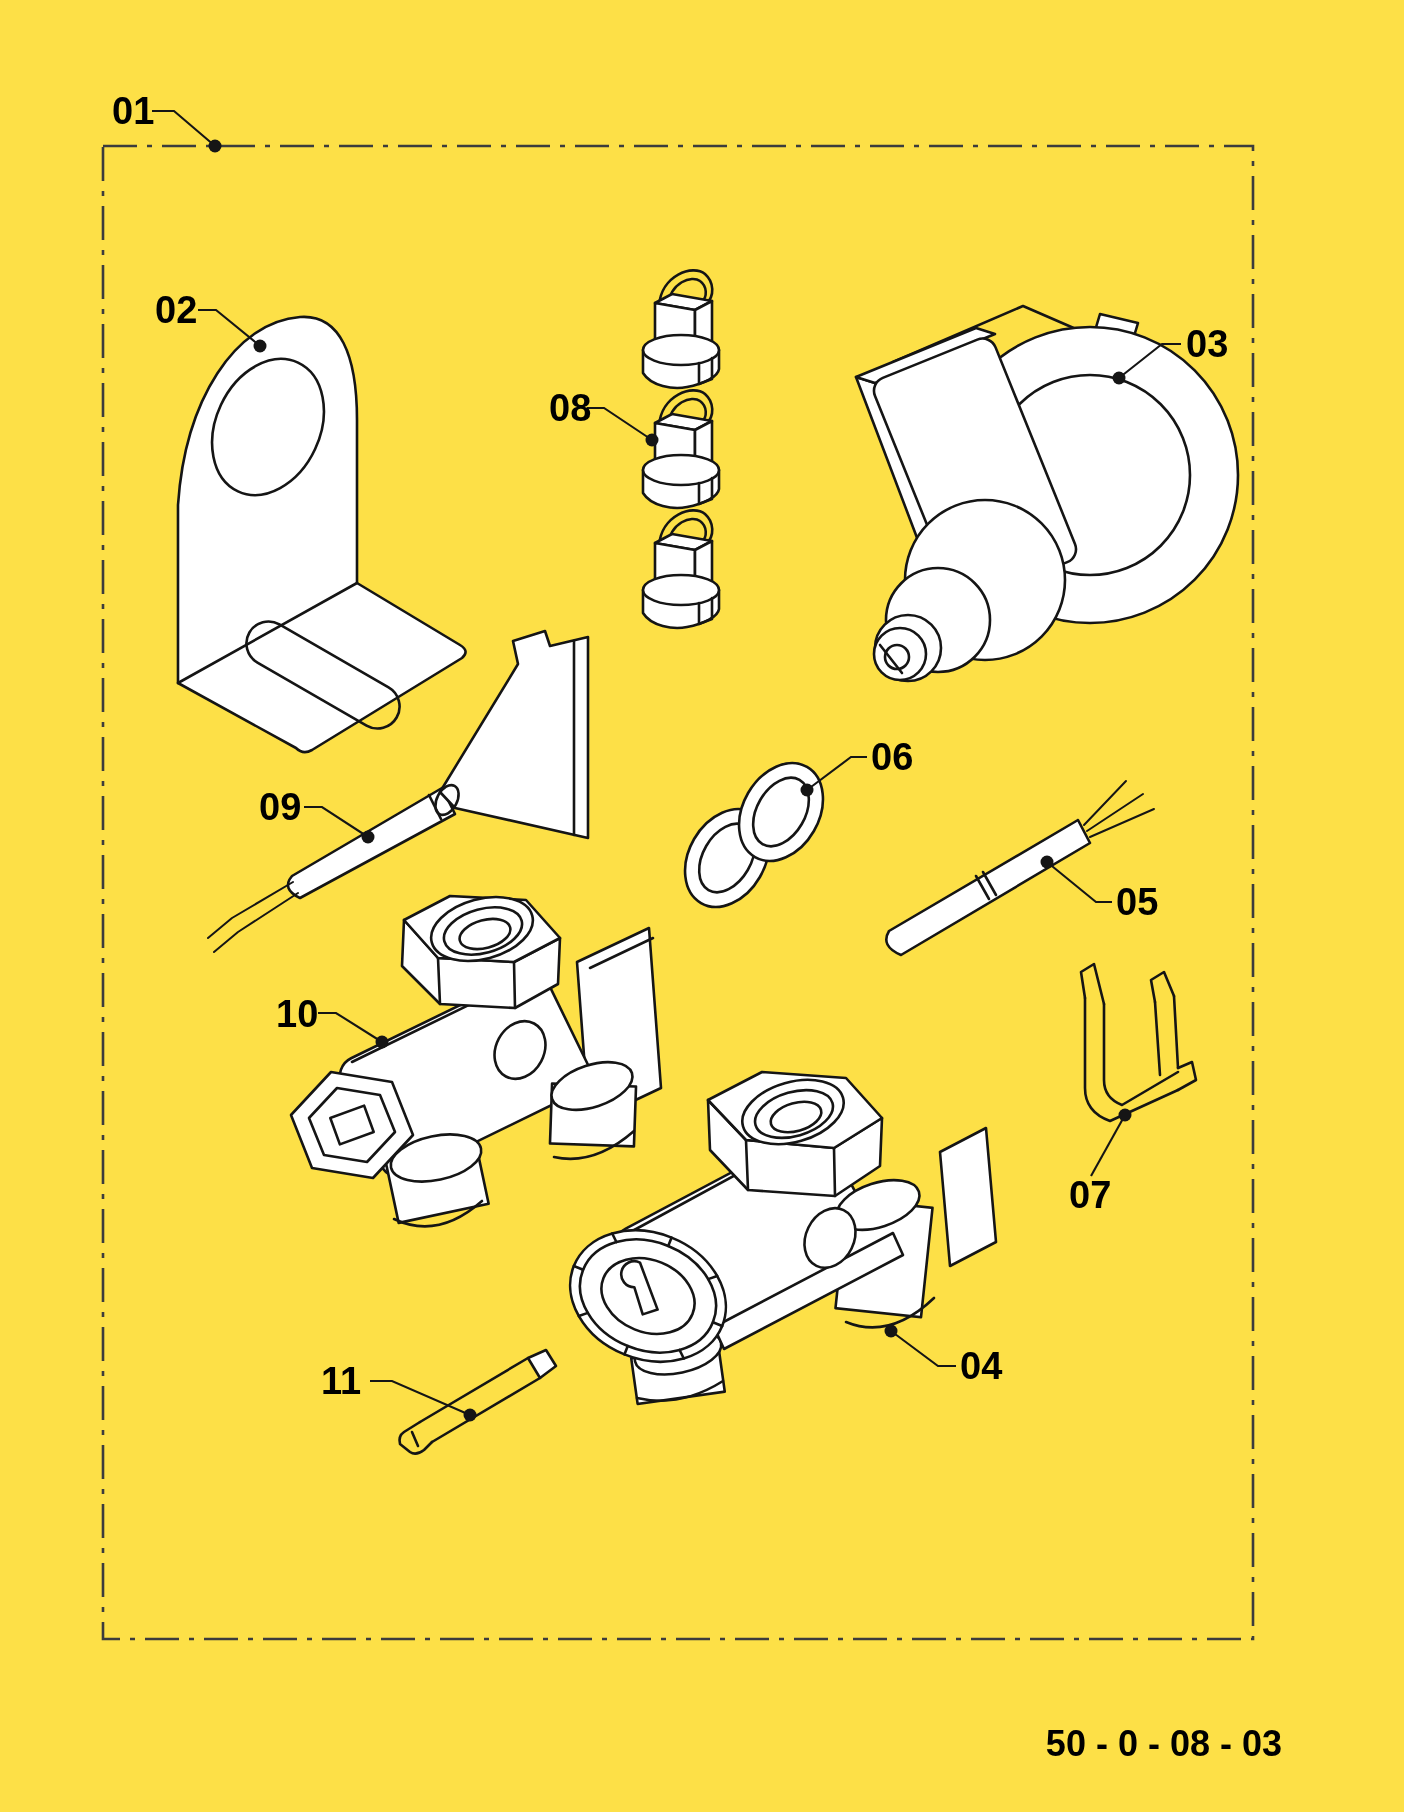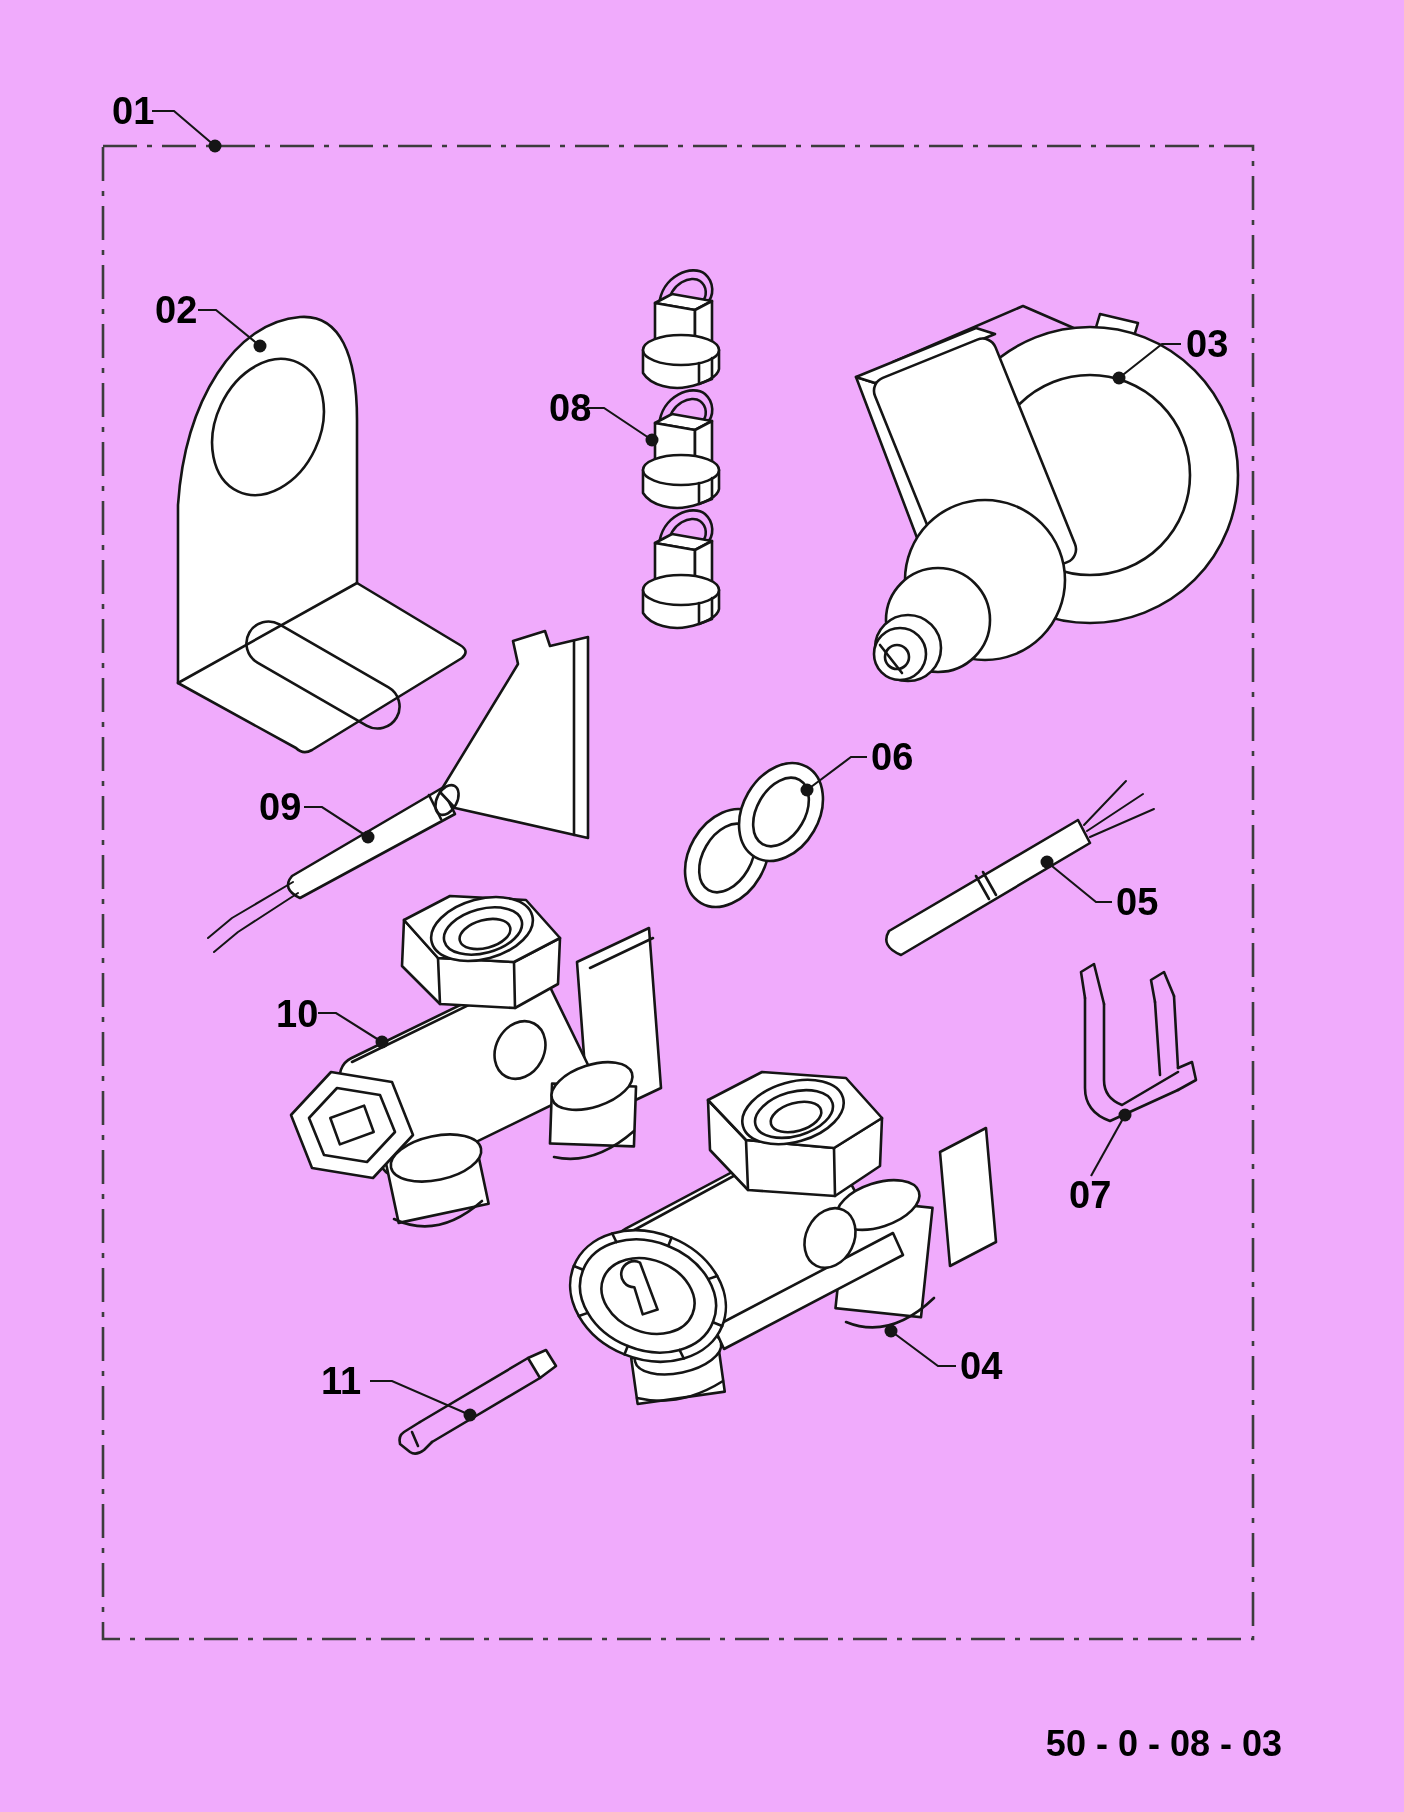--- a/index.html
+++ b/index.html
@@ -1,16 +1,16 @@
 <!DOCTYPE html>
 <html><head>
 <meta charset="utf-8">
 <style>
   html,body{margin:0;padding:0;background:#e8e8e8;}
-  .page{position:relative;width:1404px;height:1812px;background:#f0abfc;margin:0 auto;
+  .page{position:relative;width:1404px;height:1812px;background:#fde047;margin:0 auto;
         font-family:"Liberation Sans", sans-serif;}
   svg{position:absolute;left:0;top:0;display:block;}
   .s{stroke:#151515;stroke-width:2.6;fill:none;stroke-linejoin:round;stroke-linecap:round;}
   .f{fill:#ffffff;}
   .thin{stroke-width:2;}
   .frame{fill:none;stroke:#3c3c3c;stroke-width:2.6;stroke-dasharray:34 10 5 10;}
   .leader{stroke:#151515;stroke-width:2.1;fill:none;}
   .dot{fill:#151515;stroke:none;}
   .lbl{font-family:"Liberation Sans", sans-serif;font-weight:700;font-size:38px;fill:#000;}
   .pn{font-family:"Liberation Sans", sans-serif;font-weight:700;font-size:36px;fill:#000;}

